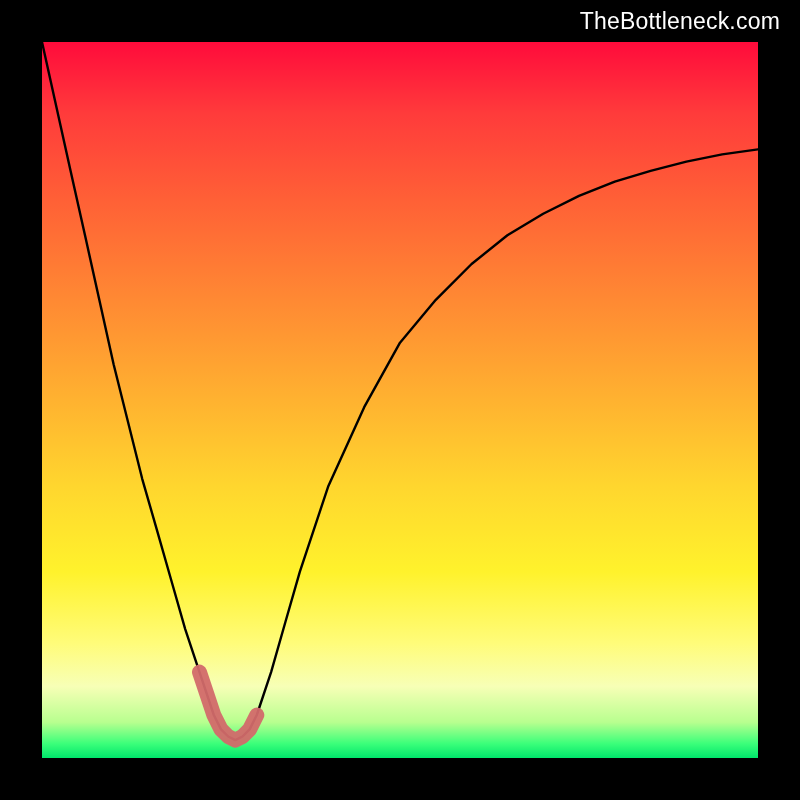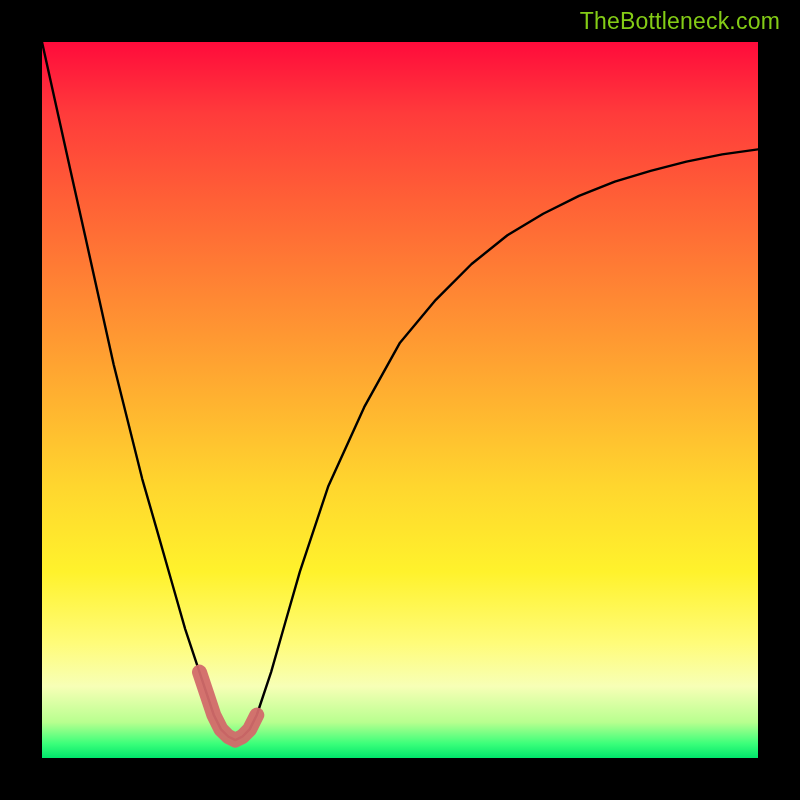--- a/index.html
+++ b/index.html
@@ -49,21 +49,21 @@
   svg.curve {
     position: absolute;
     inset: 0;
     width: 716px;
     height: 716px;
   }
   .watermark {
     position: absolute;
     top: 8px;
     right: 20px;
-    color: #84cc16;
+    color: #ffffff;
     font-size: 23px;
     letter-spacing: 0.2px;
     font-weight: 400;
     text-align: center;
   }
 </style>
 </head>
 <body>
 
 <div class="frame">

